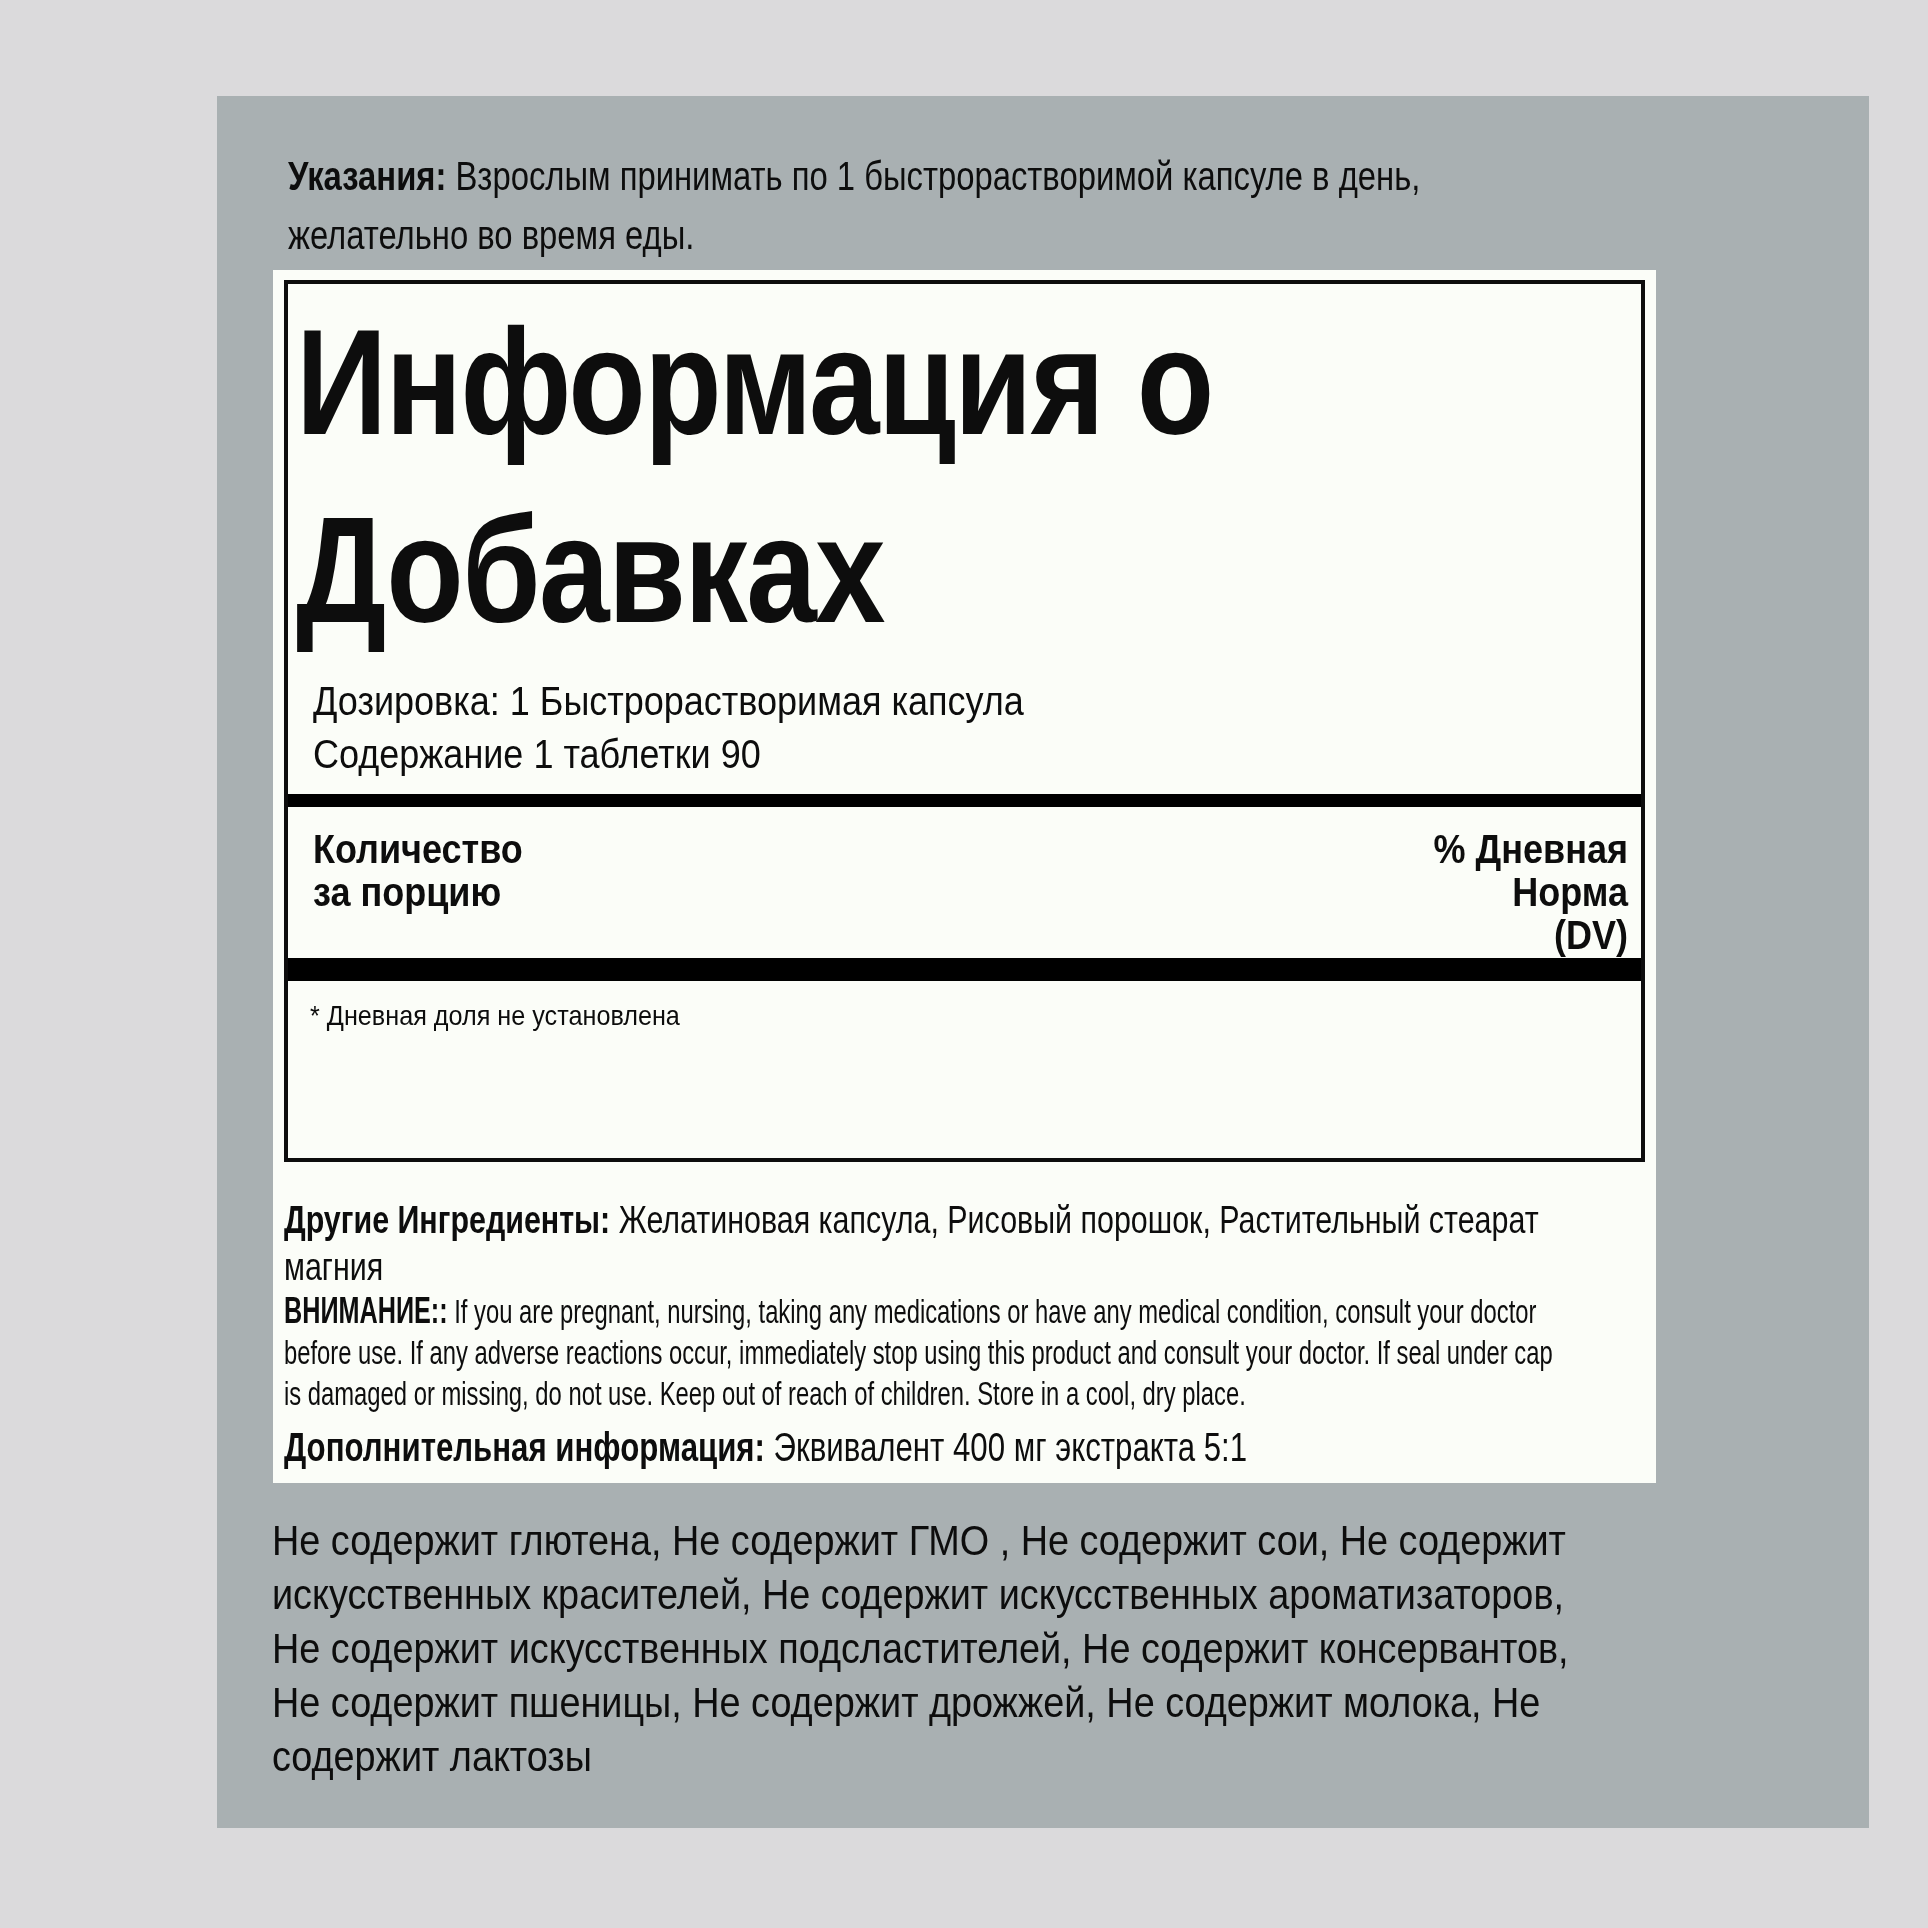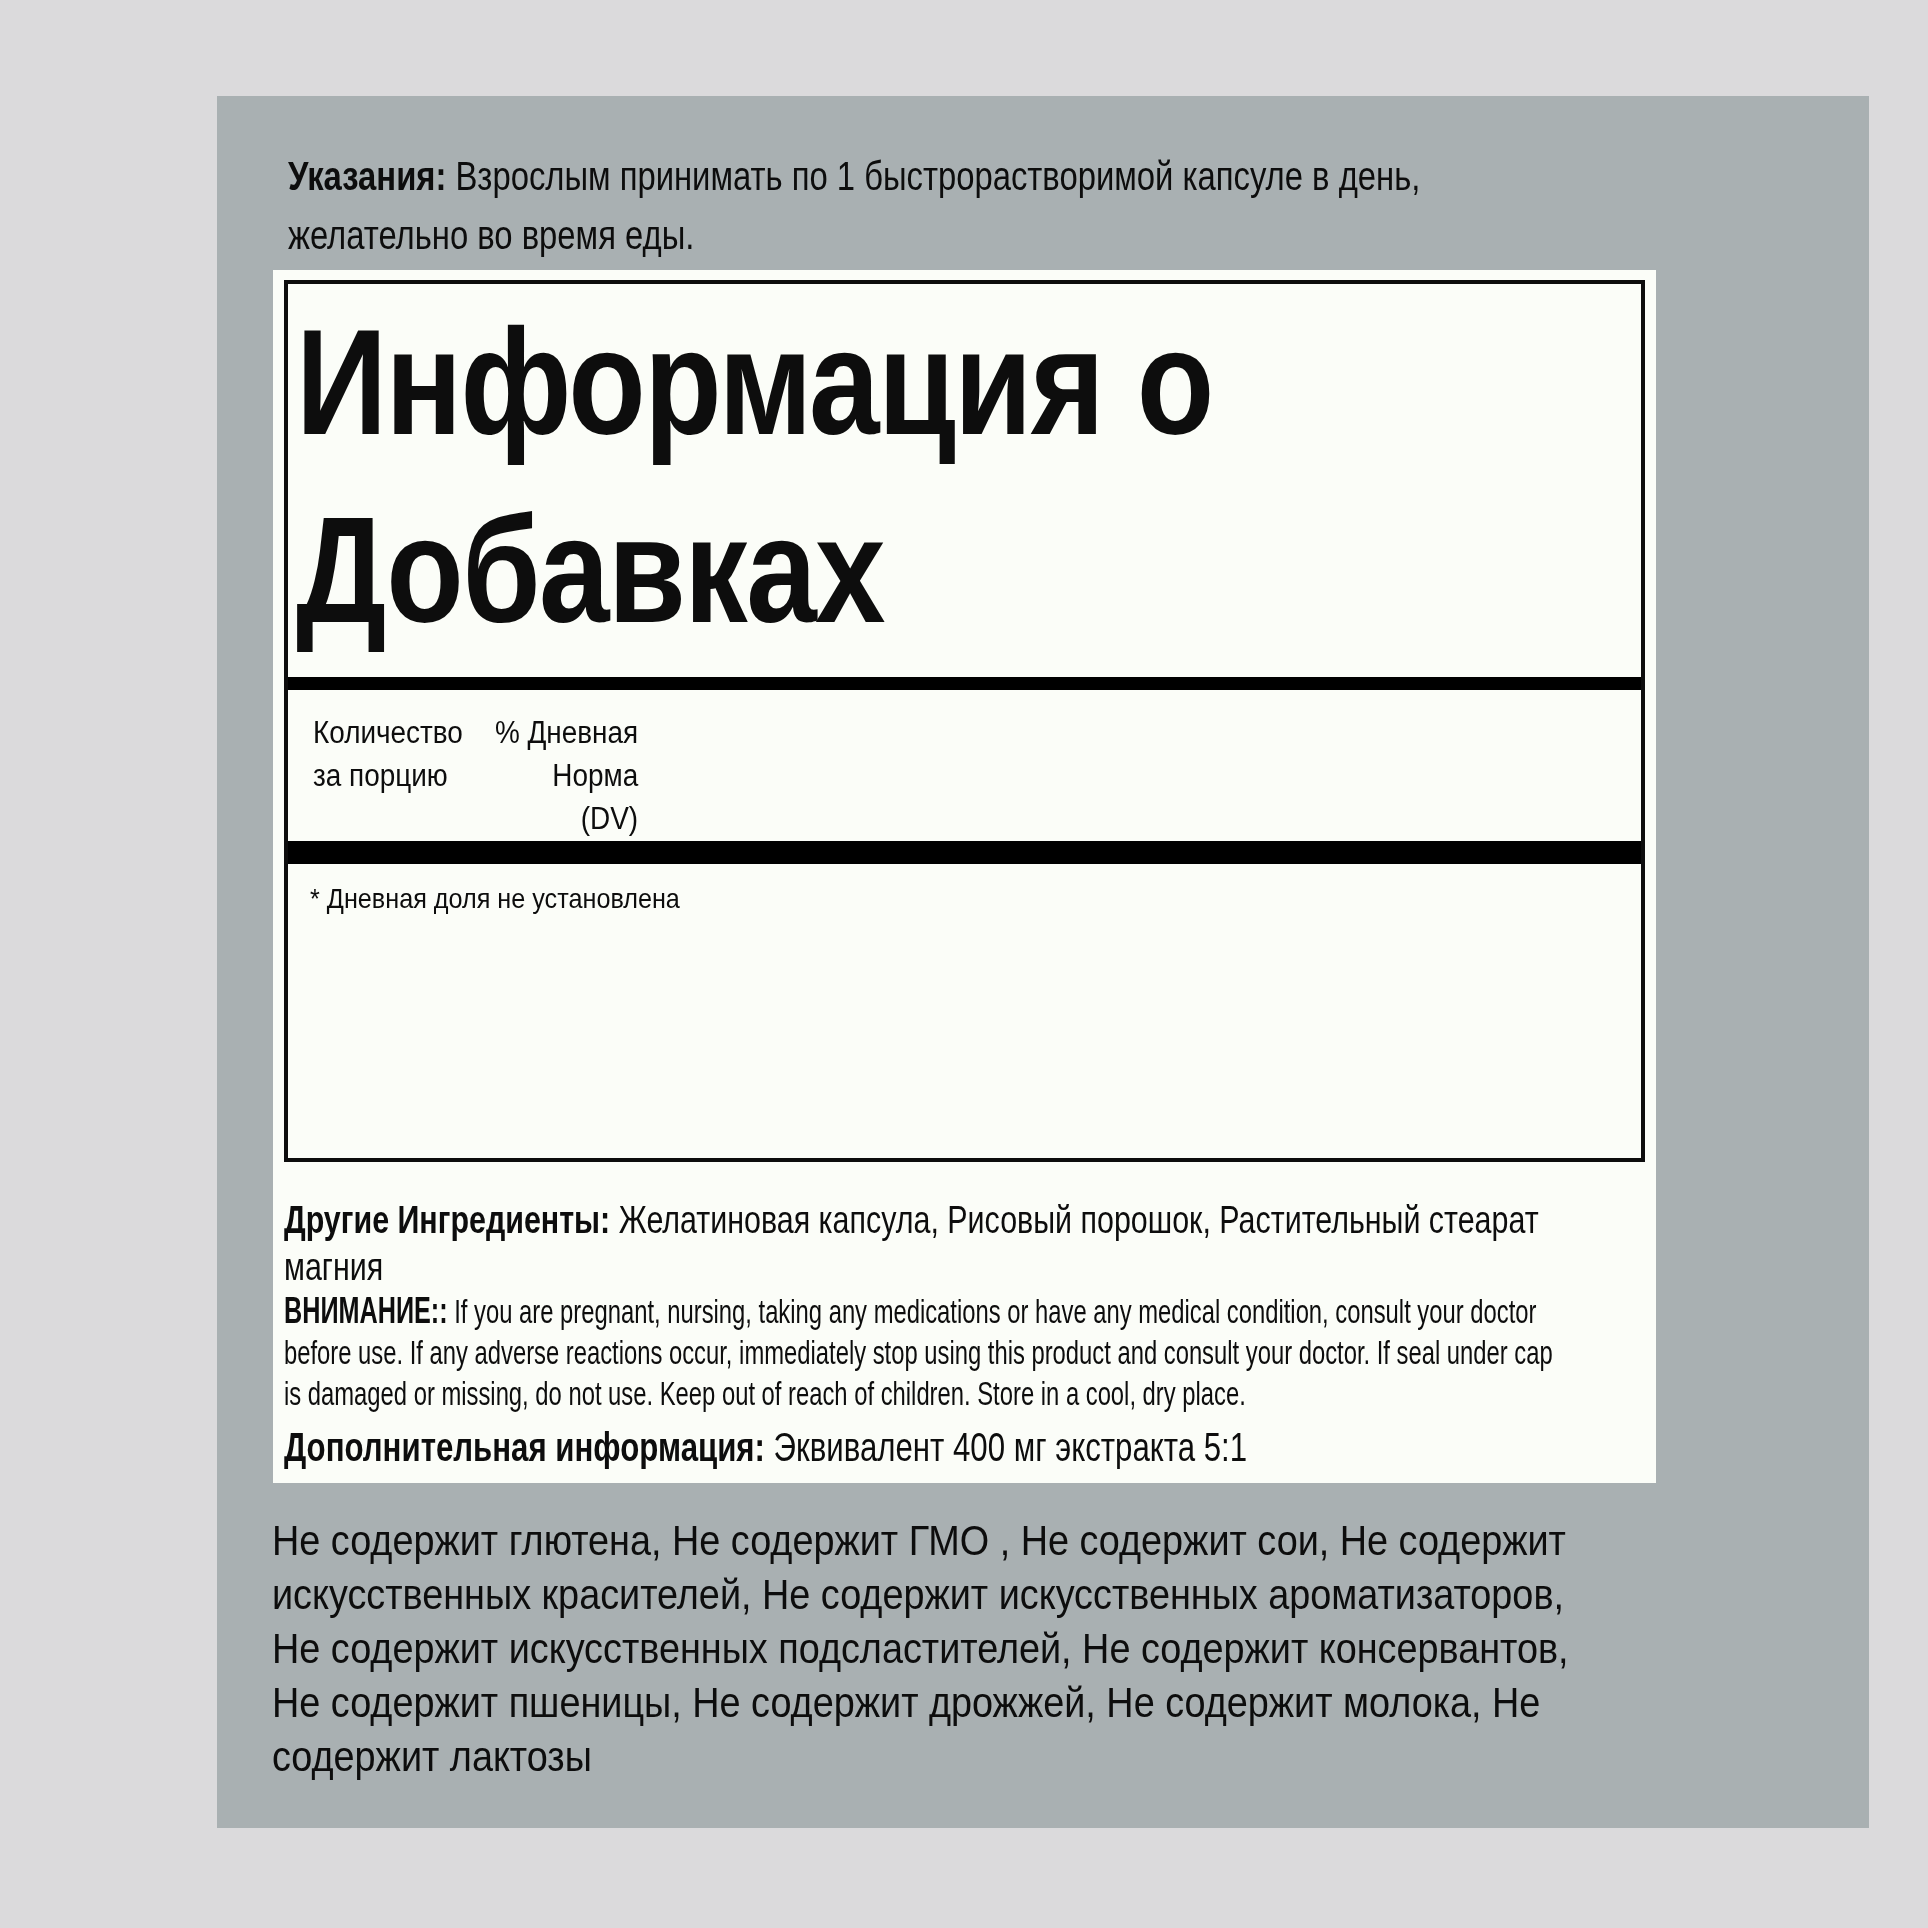--- a/index.html
+++ b/index.html
@@ -29,21 +29,21 @@
   .facts-title div{white-space:nowrap;}
 
   .serving{margin-top:11.3px;font-size:40px;line-height:53px;}
   .serving div{white-space:nowrap;}
 
   .bar{background:#000;}
   .bar1{margin-top:13px;height:13px;}
   .bar2{height:12.2px;}
   .bar3{height:10.4px;}
 
-  .hdr{margin-top:21px;display:flex;font-weight:400;font-size:31px;line-height:43px;height:130px;}
+  .hdr{margin-top:21px;display:flex;justify-content:space-between;font-weight:700;font-size:40px;line-height:43px;height:130px;}
   .hdr-left div,.hdr-right div{white-space:nowrap;}
   .hdr-right{text-align:right;}
 
   .ing{position:relative;padding:15px 13px 5.6px 24.5px;font-size:37px;line-height:41px;height:83px;}
   .ing-name div{white-space:nowrap;}
   .ing-amount{position:absolute;top:36px;right:69px;font-size:38px;white-space:nowrap;}
   .ing-dv{position:absolute;top:13px;right:7.5px;font-size:38px;}
 
   .footnote{margin-top:19px;font-size:28px;line-height:32px;white-space:nowrap;}
 
@@ -70,20 +70,24 @@
 
     <div class="white-area">
 
       <div class="facts-box">
 
         <h1 class="facts-title">
           <div class="sx84">Информация о</div>
           <div class="sx84">Добавках</div>
         </h1>
 
+        <div class="serving fb-pad">
+          <div class="sx90">Дозировка: 1 Быстрорастворимая капсула</div>
+          <div class="sx90">Содержание 1 таблетки 90</div>
+        </div>
 
         <div class="bar bar1"></div>
 
         <div class="hdr fb-pad">
           <div class="hdr-left sx90">
             <div>Количество</div>
             <div>за порцию</div>
           </div>
           <div class="hdr-right sx90r">
             <div>% Дневная</div>

